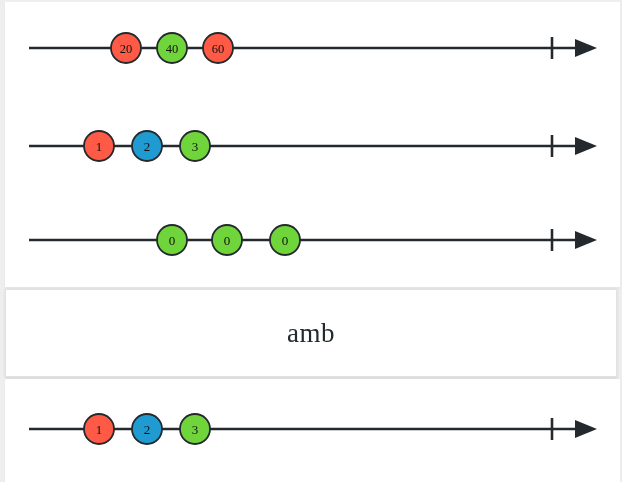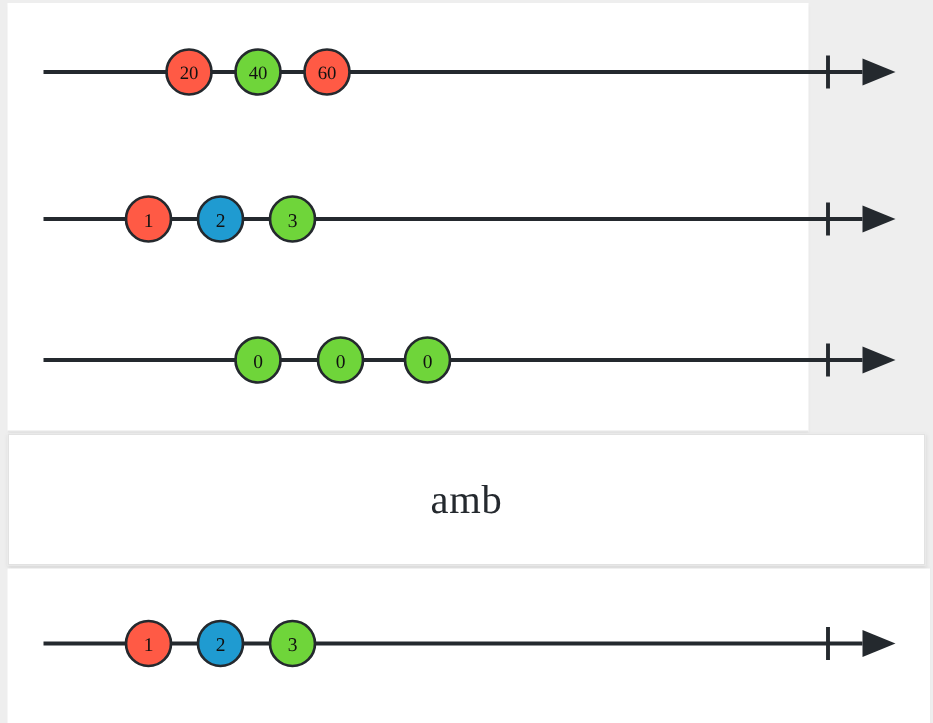--- a/index.html
+++ b/index.html
@@ -24,21 +24,21 @@
   
   .panel {
     position: absolute;
     background: #ffffff;
     border: 1px solid #e2e2e2;
     box-sizing: border-box;
   }
   #panel-inputs {
     left: 5px;
     top: 2px;
-    width: 534px;
+    width: 615px;
     height: 286px;
     border-top: none;
     border-left: none;
     border-right: none;
     border-bottom: 1px solid #e6e6e6;
     box-shadow: 0 1px 2px rgba(0,0,0,0.05);
     padding-left: 44px;
   }
   #panel-operator {
     left: 5px;

